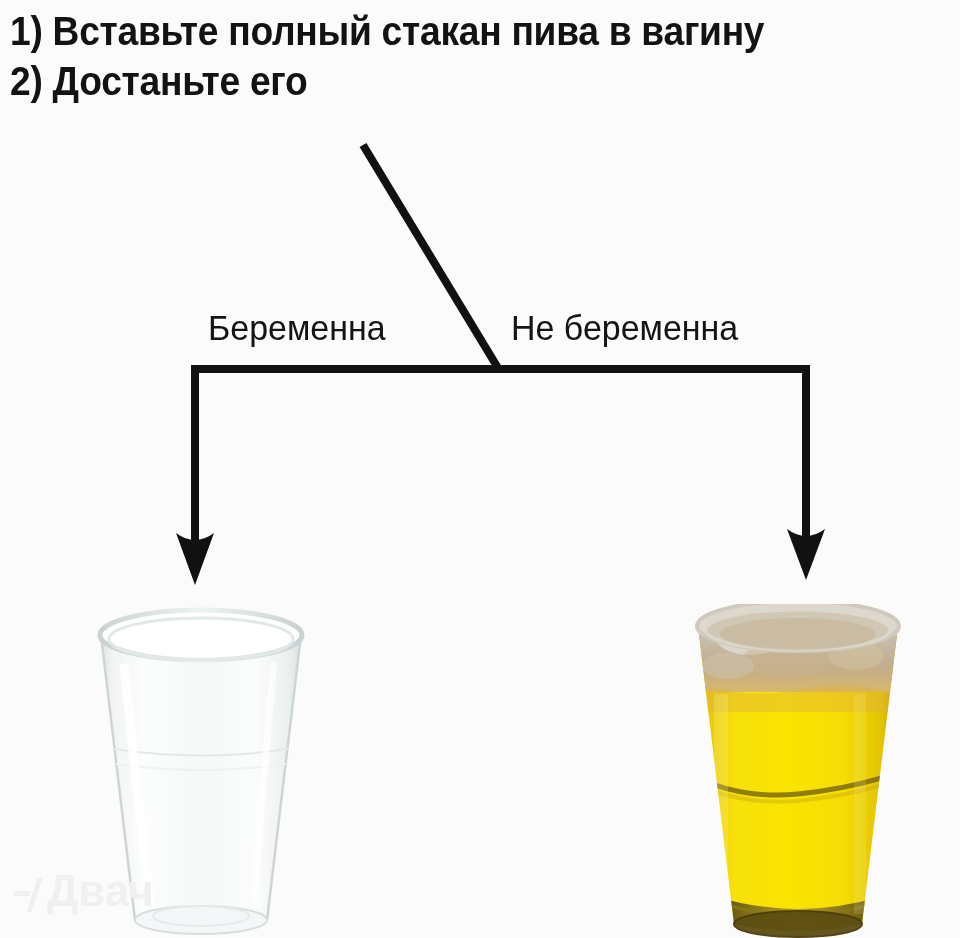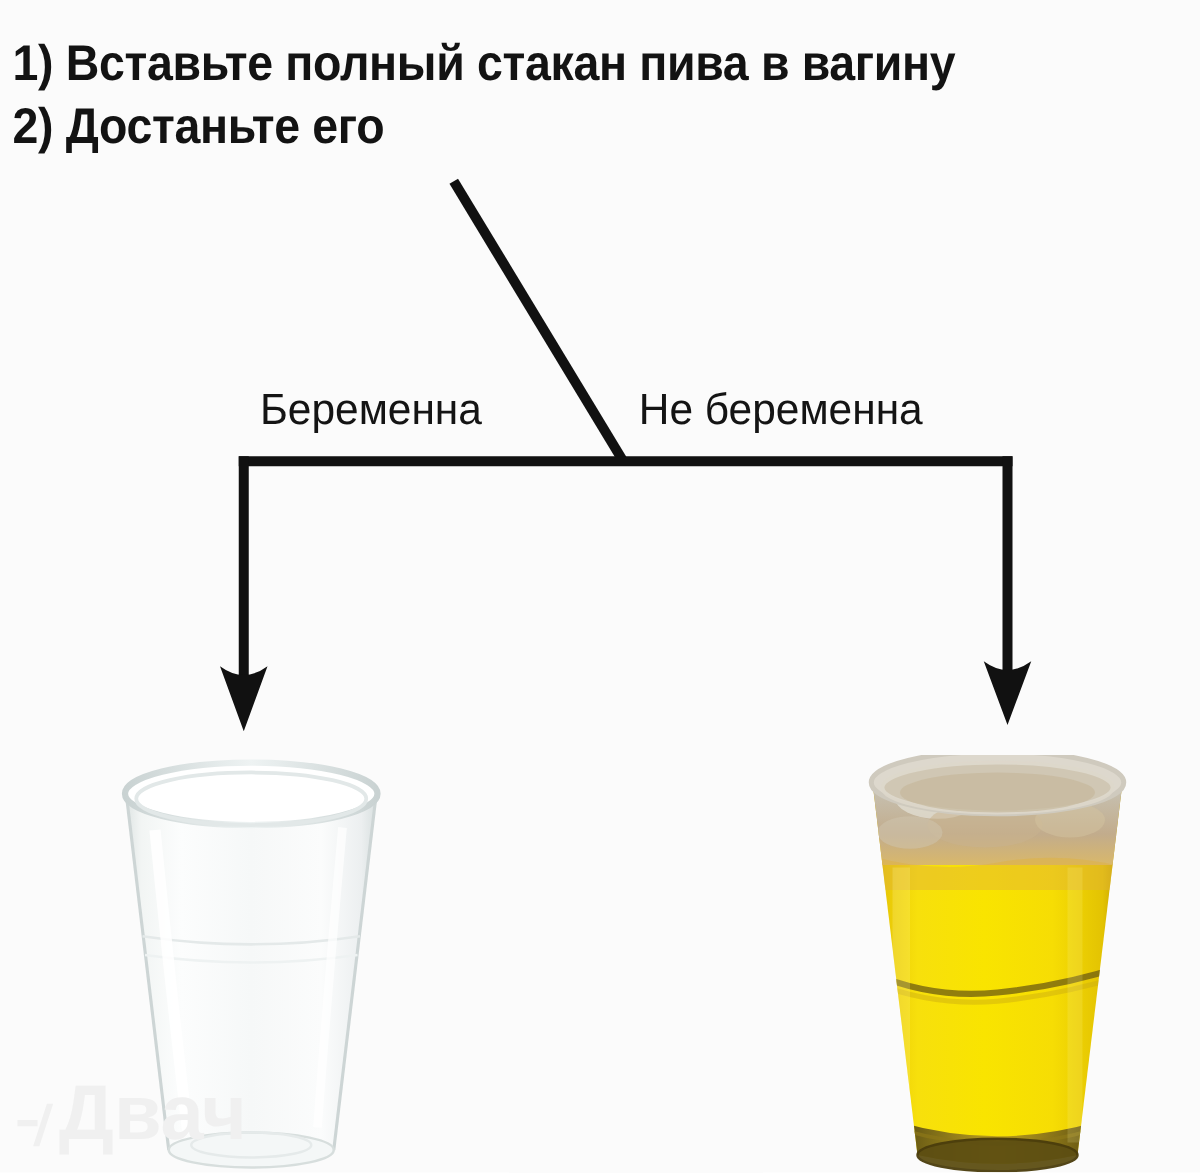--- a/index.html
+++ b/index.html
@@ -15,21 +15,20 @@
     overflow: hidden;
     font-family: "Liberation Sans", "DejaVu Sans", sans-serif;
   }
 
   
   .instructions {
     position: absolute;
     left: 10px;
     top: 6px;
     width: 930px;
-    margin-top: 20px;
   }
   .instr-line {
     display: block;
     color: #131313;
     font-weight: bold;
     font-size: 40px;
     line-height: 50px;
     letter-spacing: -0.3px;
     white-space: nowrap;
     transform: scaleX(0.93);
@@ -67,21 +66,21 @@
   .cup-svg { display: block; width: 100%; height: 100%; }
 
   
   #watermark {
     position: absolute;
     left: 14px;
     top: 862px;
     width: 200px;
     height: 62px;
     color: #f0f0f0;
-    font-size: 62px;
+    font-size: 44px;
     font-weight: bold;
     line-height: 58px;
     white-space: nowrap;
     user-select: none;
   }
   #watermark .wm-slash {
     display: inline-block;
     transform: skewX(-18deg);
     border-left: 5px solid #f0f0f0;
     height: 34px;

